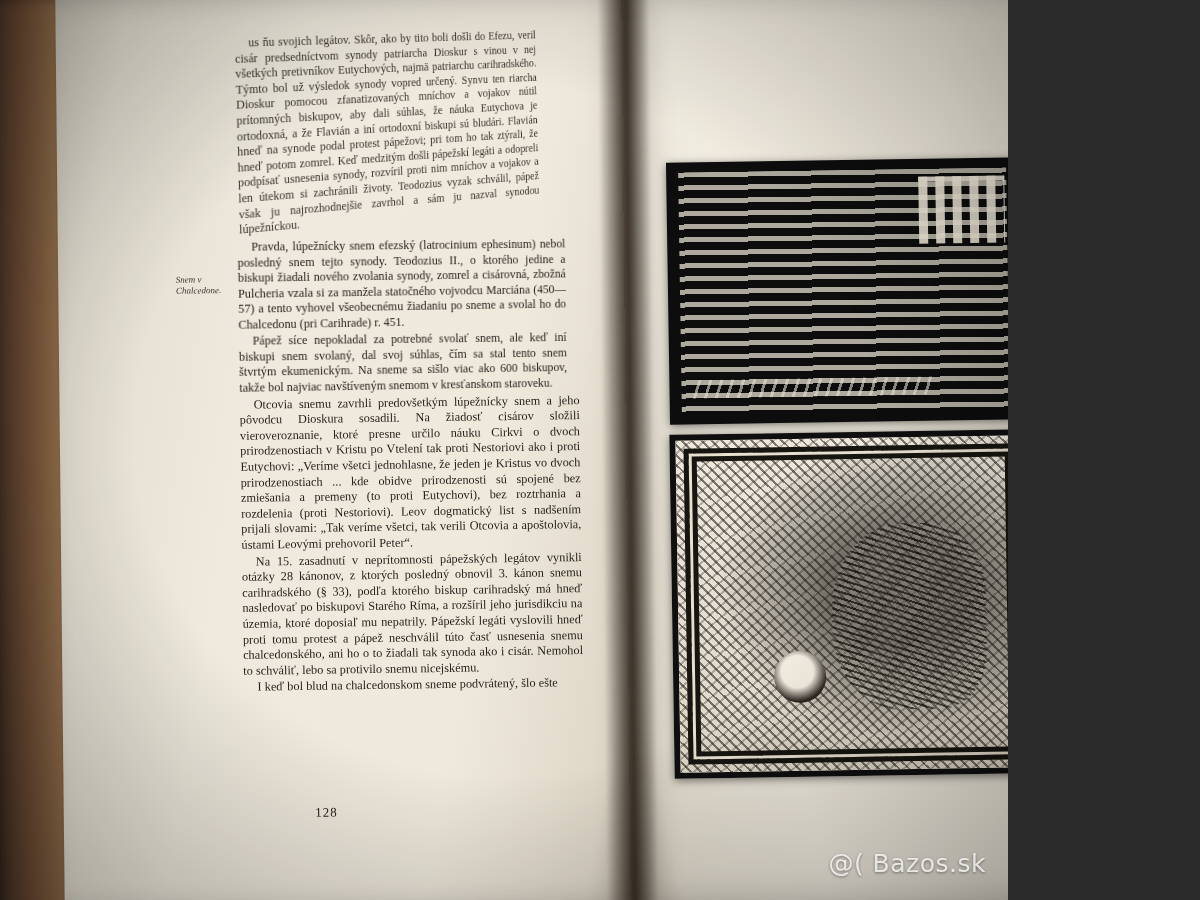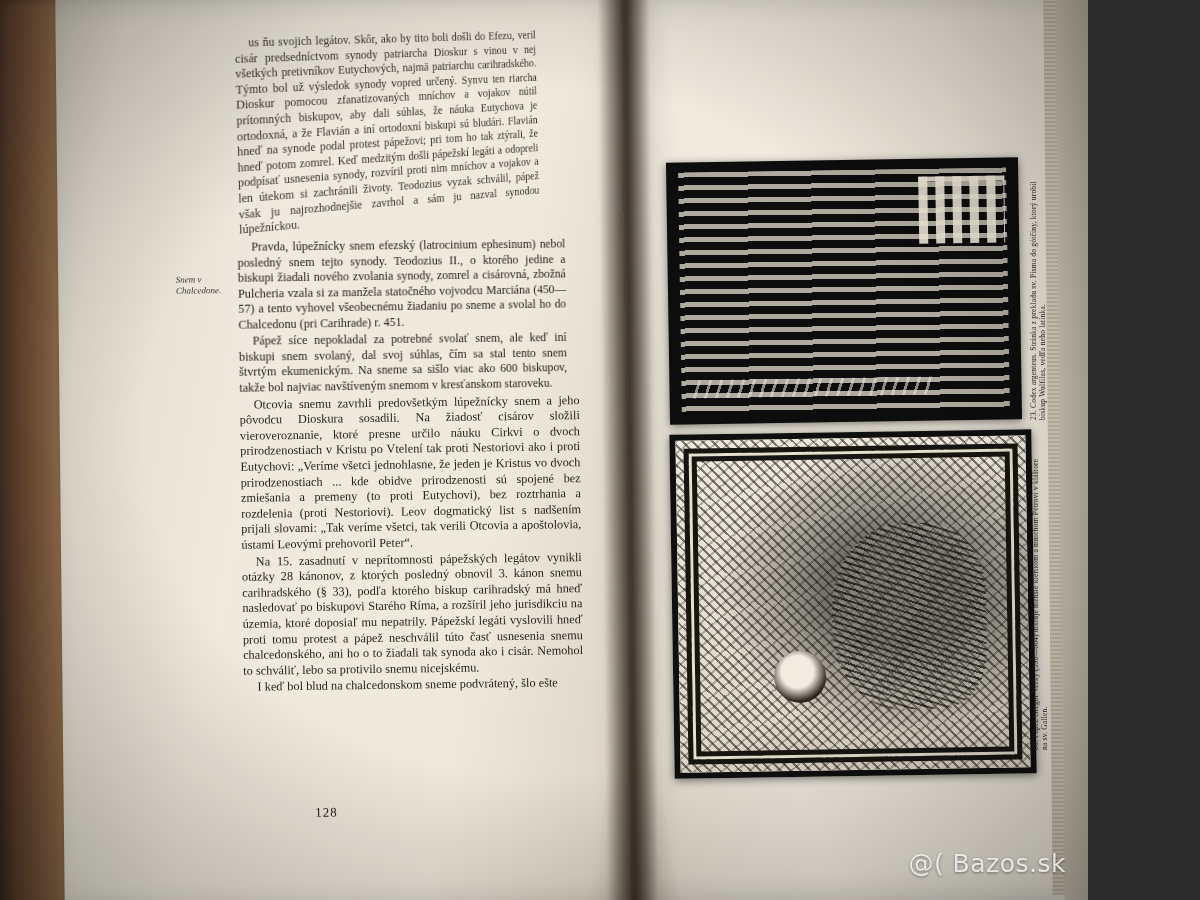--- a/index.html
+++ b/index.html
@@ -8,21 +8,21 @@
     background: #2b2b2b;
   }
   body {
     width: 1200px;
     height: 900px;
     overflow: hidden;
     font-family: "Liberation Serif", serif;
   }
   .photo {
     position: relative;
-    width: 1088px;
+    width: 1008px;
     height: 900px;
     overflow: hidden;
     background: #6d6358;
   }
   
   .desk {
     position: absolute;
     inset: 0;
     background:
       linear-gradient(115deg, #8d8377 0%, #a49a8c 18%, #8e8477 38%, #9d9486 62%, #8a8073 85%, #7d7366 100%);

